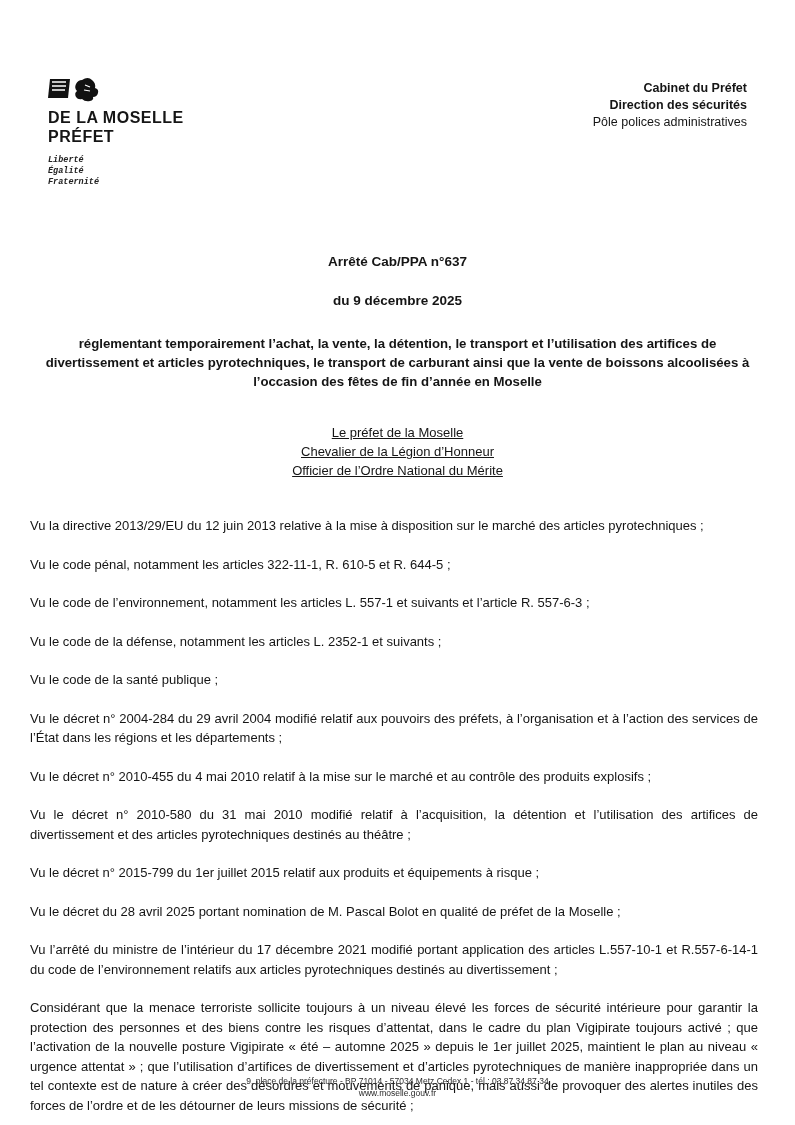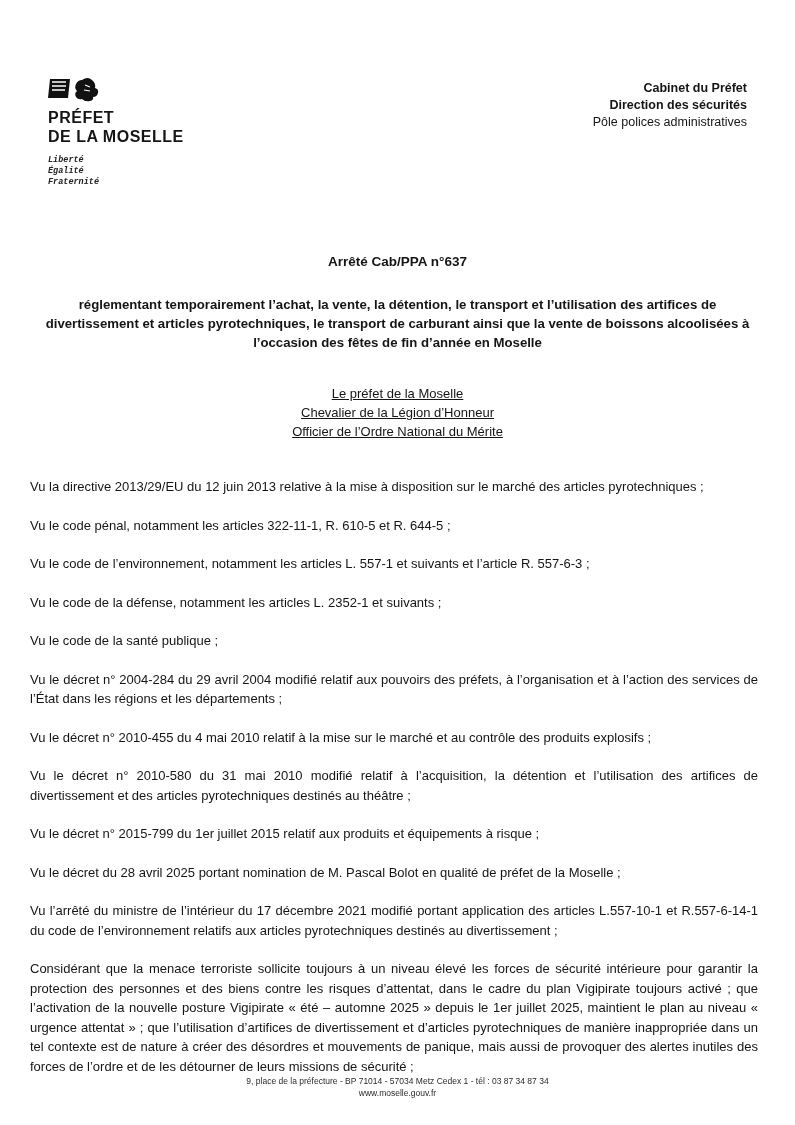--- a/index.html
+++ b/index.html
@@ -109,39 +109,40 @@
         <svg width="58" height="26" viewBox="0 0 58 26" aria-hidden="true">
 
           <path d="M2 3 L22 3 L20 22 L0 22 Z" fill="#111"></path>
           <path d="M4 6 L18 6 M4 10 L18 10 M4 14 L17 14" stroke="#fff" stroke-width="1.4"></path>
 
           <path d="M34 4 q6 -4 10 0 q4 3 3 8 q4 1 3 5 q-1 4 -5 4 q1 3 -3 4 q-5 1 -8 -2 q-4 1 -6 -2 q-2 -4 1 -6 q-3 -3 -1 -7 q2 -4 6 -4 Z" fill="#111"></path>
           <path d="M37 9 l5 2 M36 14 l6 1" stroke="#fff" stroke-width="1.2"></path>
         </svg>
       </div>
       <div class="logo-title">
+        <div>DE LA MOSELLE</div>
         <div>PRÉFET</div>
-        <div>DE LA MOSELLE</div>
       </div>
       <div class="motto">
         <div>Liberté</div>
         <div>Égalité</div>
         <div>Fraternité</div>
       </div>
     </div>
 
     <div class="service-block">
       <div class="bold">Cabinet du Préfet</div>
       <div class="bold">Direction des sécurités</div>
       <div>Pôle polices administratives</div>
     </div>
   </div>
 
   <div class="title-block">
     <div class="title-line1">Arrêté Cab/PPA n°637</div>
+    <div class="title-line2">du 9 décembre 2025</div>
   </div>
 
   <div class="subject">réglementant temporairement l’achat, la vente, la détention, le transport et l’utilisation des artifices de divertissement et articles pyrotechniques, le transport de carburant ainsi que la vente de boissons alcoolisées à l’occasion des fêtes de fin d’année en Moselle</div>
 
   <div class="signatory">
     <div>Le préfet de la Moselle</div>
     <div>Chevalier de la Légion d’Honneur</div>
     <div>Officier de l’Ordre National du Mérite</div>
   </div>
 

